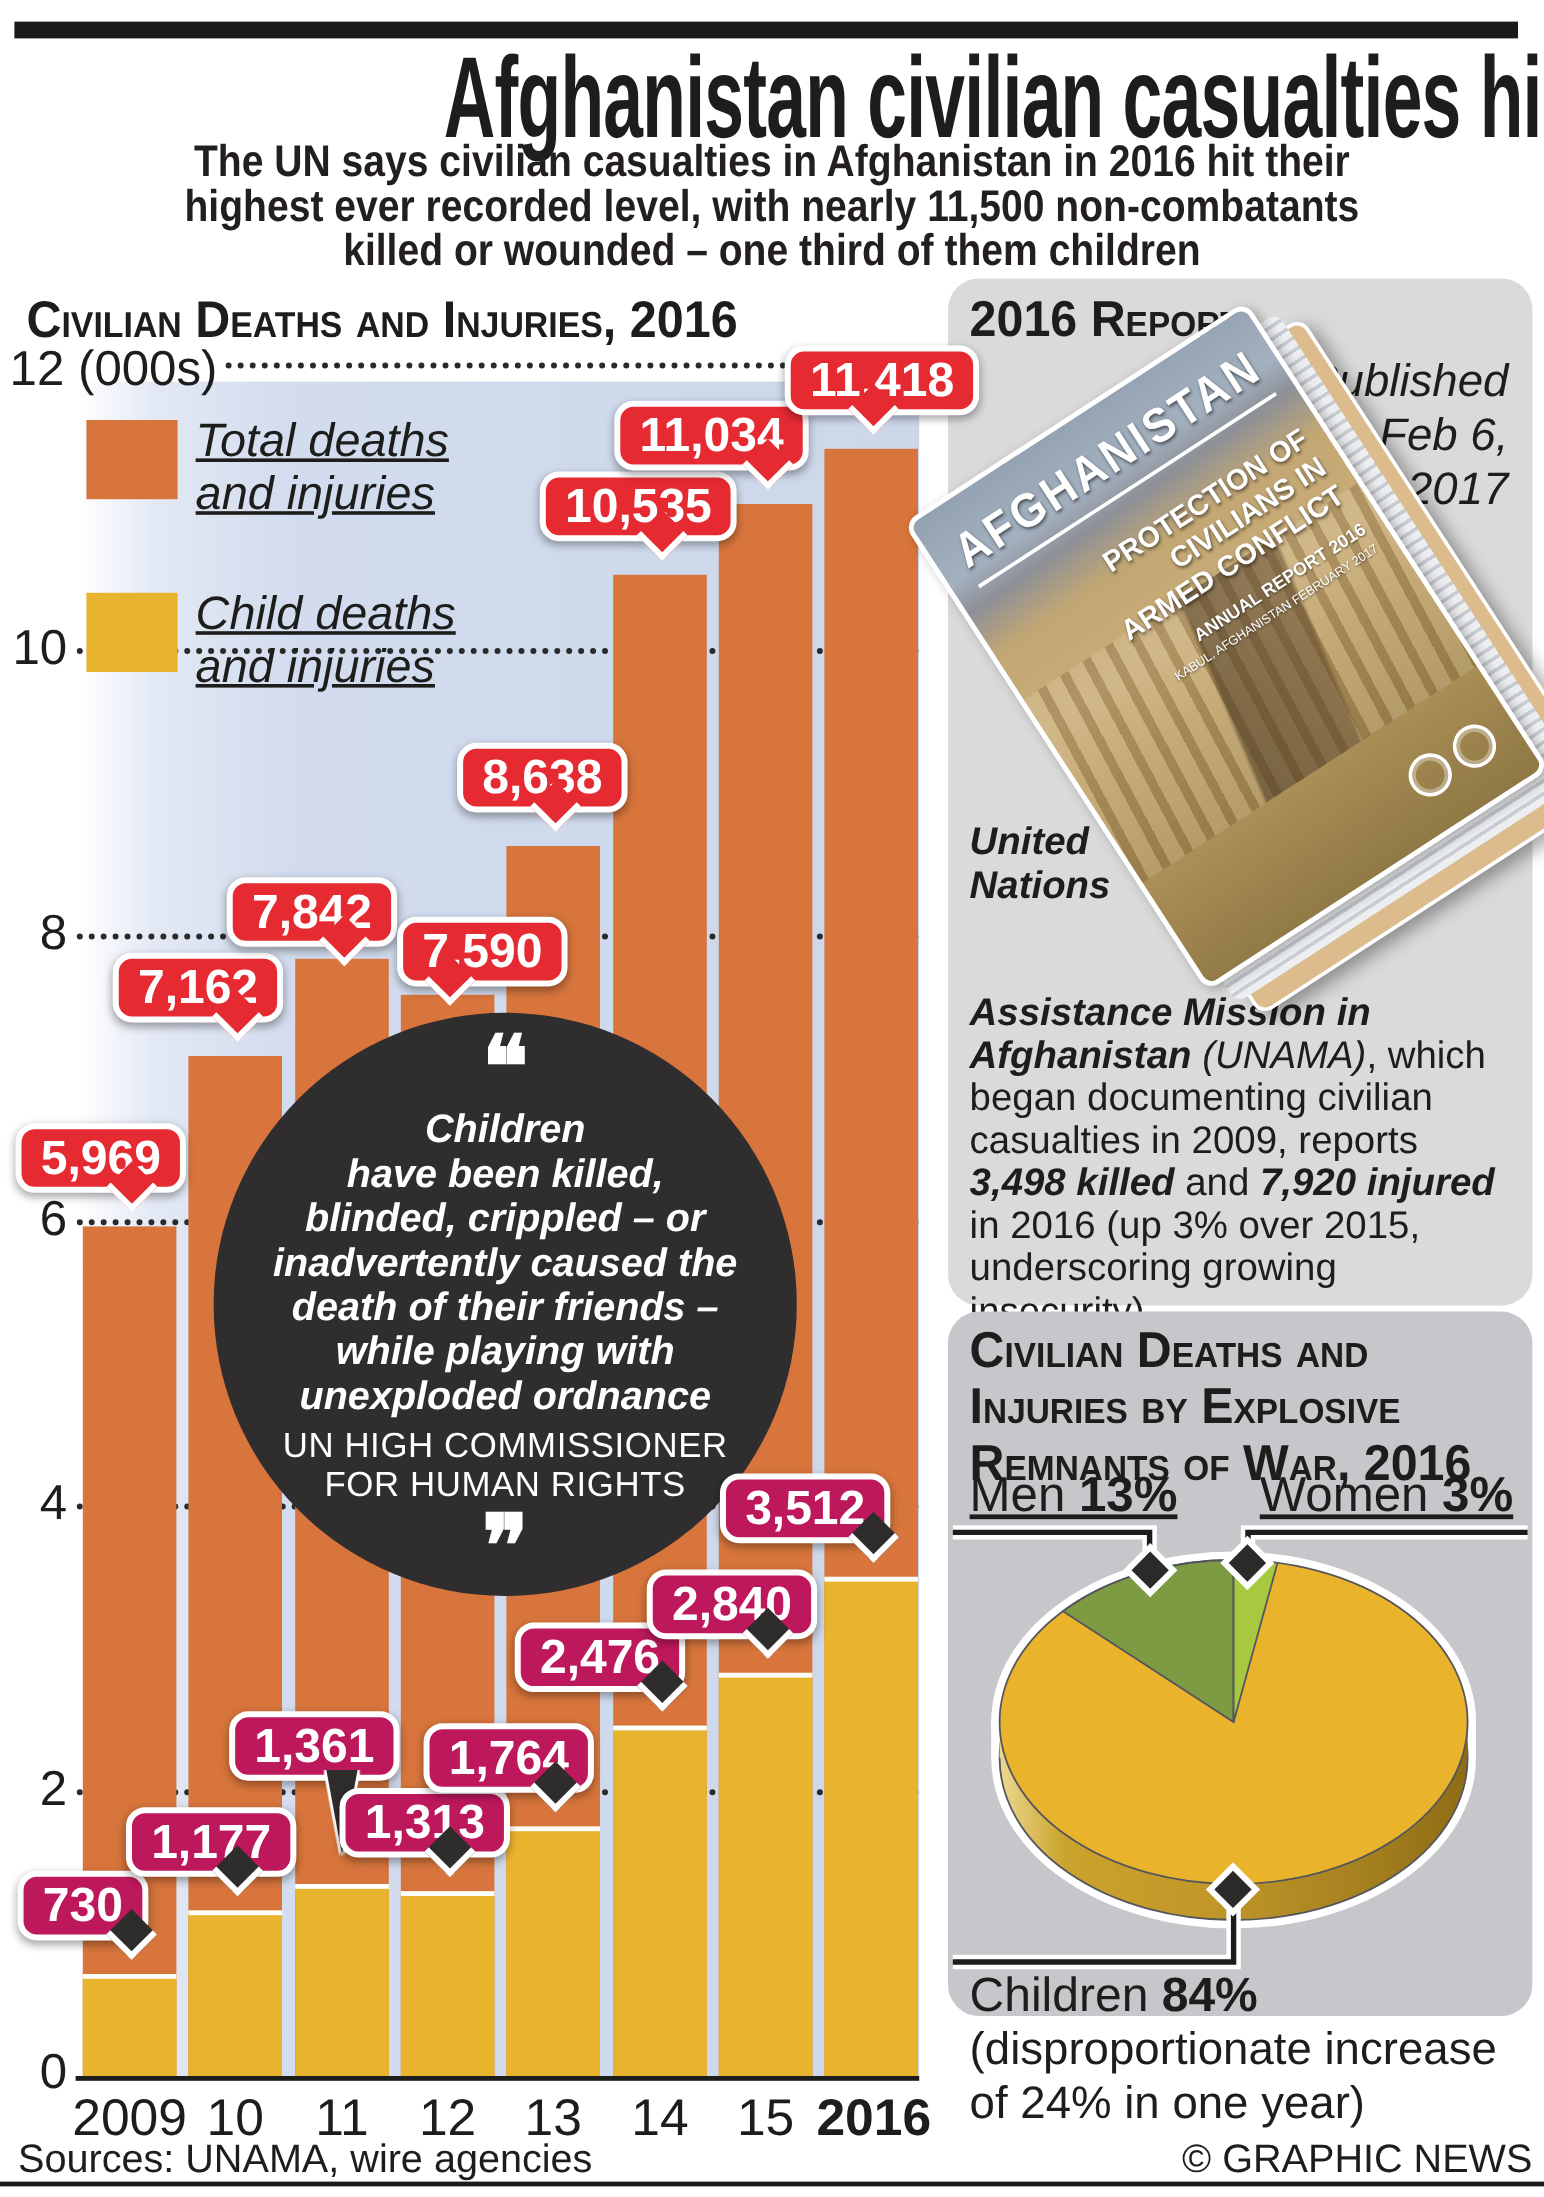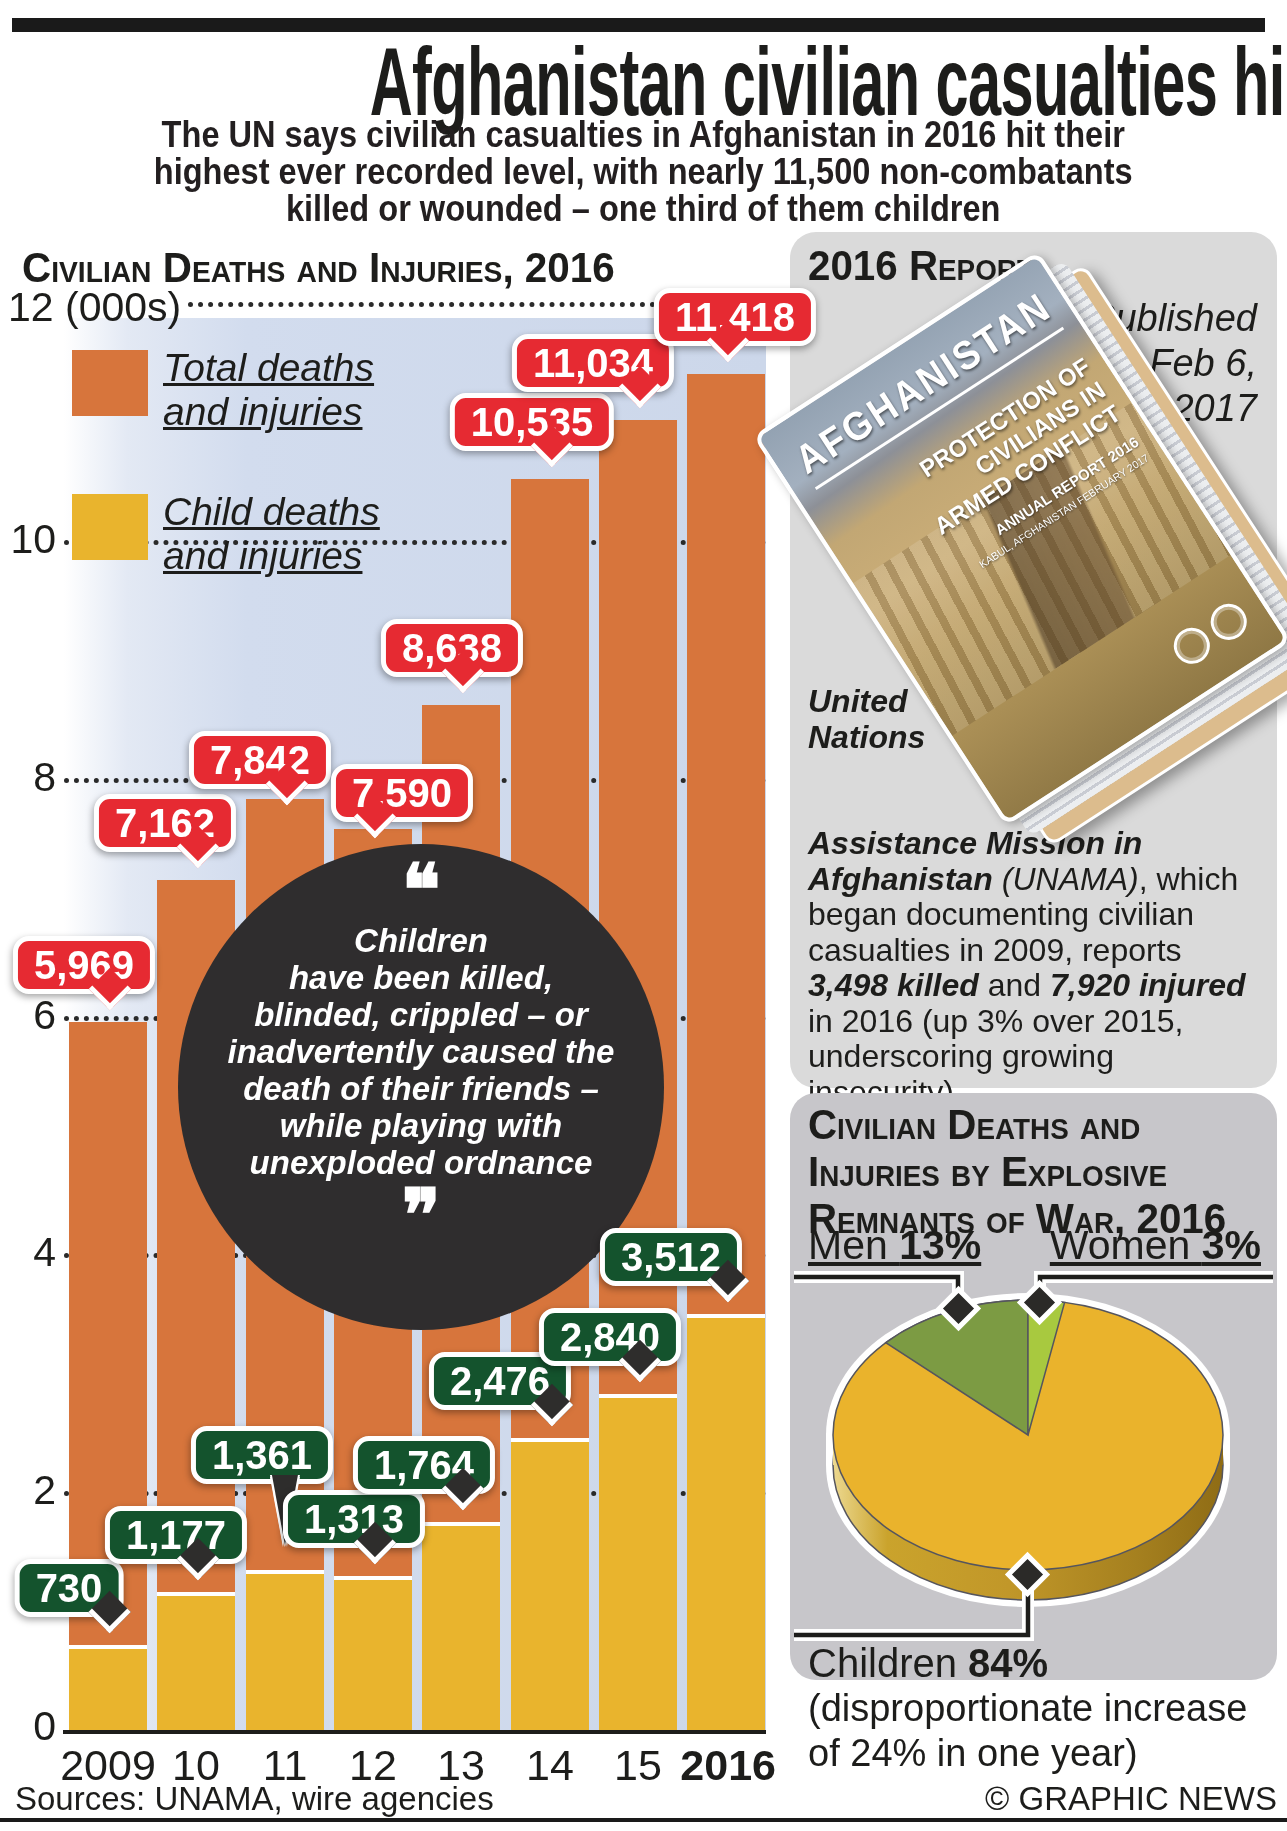--- a/index.html
+++ b/index.html
@@ -34,21 +34,21 @@
   
   .sw{position:absolute;width:76px;height:66px;z-index:25;}
   .legtxt{position:absolute;left:163px;font-size:39px;font-style:italic;line-height:44px;
       white-space:pre-line;z-index:25;text-decoration:underline;}
 
   
   .co{position:absolute;transform:translateX(-50%);color:#fff;font-weight:bold;font-size:40px;
       line-height:46px;padding:1px 16px;border:5px solid #fff;border-radius:16px;
       box-shadow:0 3px 7px rgba(0,0,0,.35);white-space:nowrap;z-index:40;}
   .co.red{background:#e62a32;}
-  .co.blk{background:#14532d;}
+  .co.blk{background:#be185d;}
   .tail{position:absolute;bottom:-15px;width:25px;height:25px;transform:rotate(45deg);
       border-right:5px solid #fff;border-bottom:5px solid #fff;z-index:-0;}
   .co.red .tail{background:#e62a32;}
   .co.blk .tail{background:#2e2d2c;}
   .spike{position:absolute;bottom:-66px;width:0;height:0;border-left:13px solid transparent;
       border-right:13px solid transparent;border-top:70px solid #2e2d2c;
       filter:drop-shadow(2px 0 0 #fff) drop-shadow(-2px 0 0 #fff) drop-shadow(0 2px 0 #fff);}
 
   
   #quote{left:178px;top:844px;width:486px;height:486px;border-radius:50%;background:#2f2d2e;
@@ -199,20 +199,22 @@
 
     <div class="abs" id="quote">
       <div class="qmark">❝</div>
       <div class="qtext">Children
 have been killed,
 blinded, crippled – or
 inadvertently caused the
 death of their friends –
 while playing with
 unexploded ordnance</div>
+      <div class="qattr">UN HIGH COMMISSIONER
+FOR HUMAN RIGHTS</div>
       <div class="qmark" style="margin-top:2px;">❞</div>
     </div>
   </div>
 
   <div class="abs" id="panel1">
     <div class="panel-h" style="top:10px;">2016 Report</div>
     <div id="published">Published
 Feb 6,
 2017</div>
 

